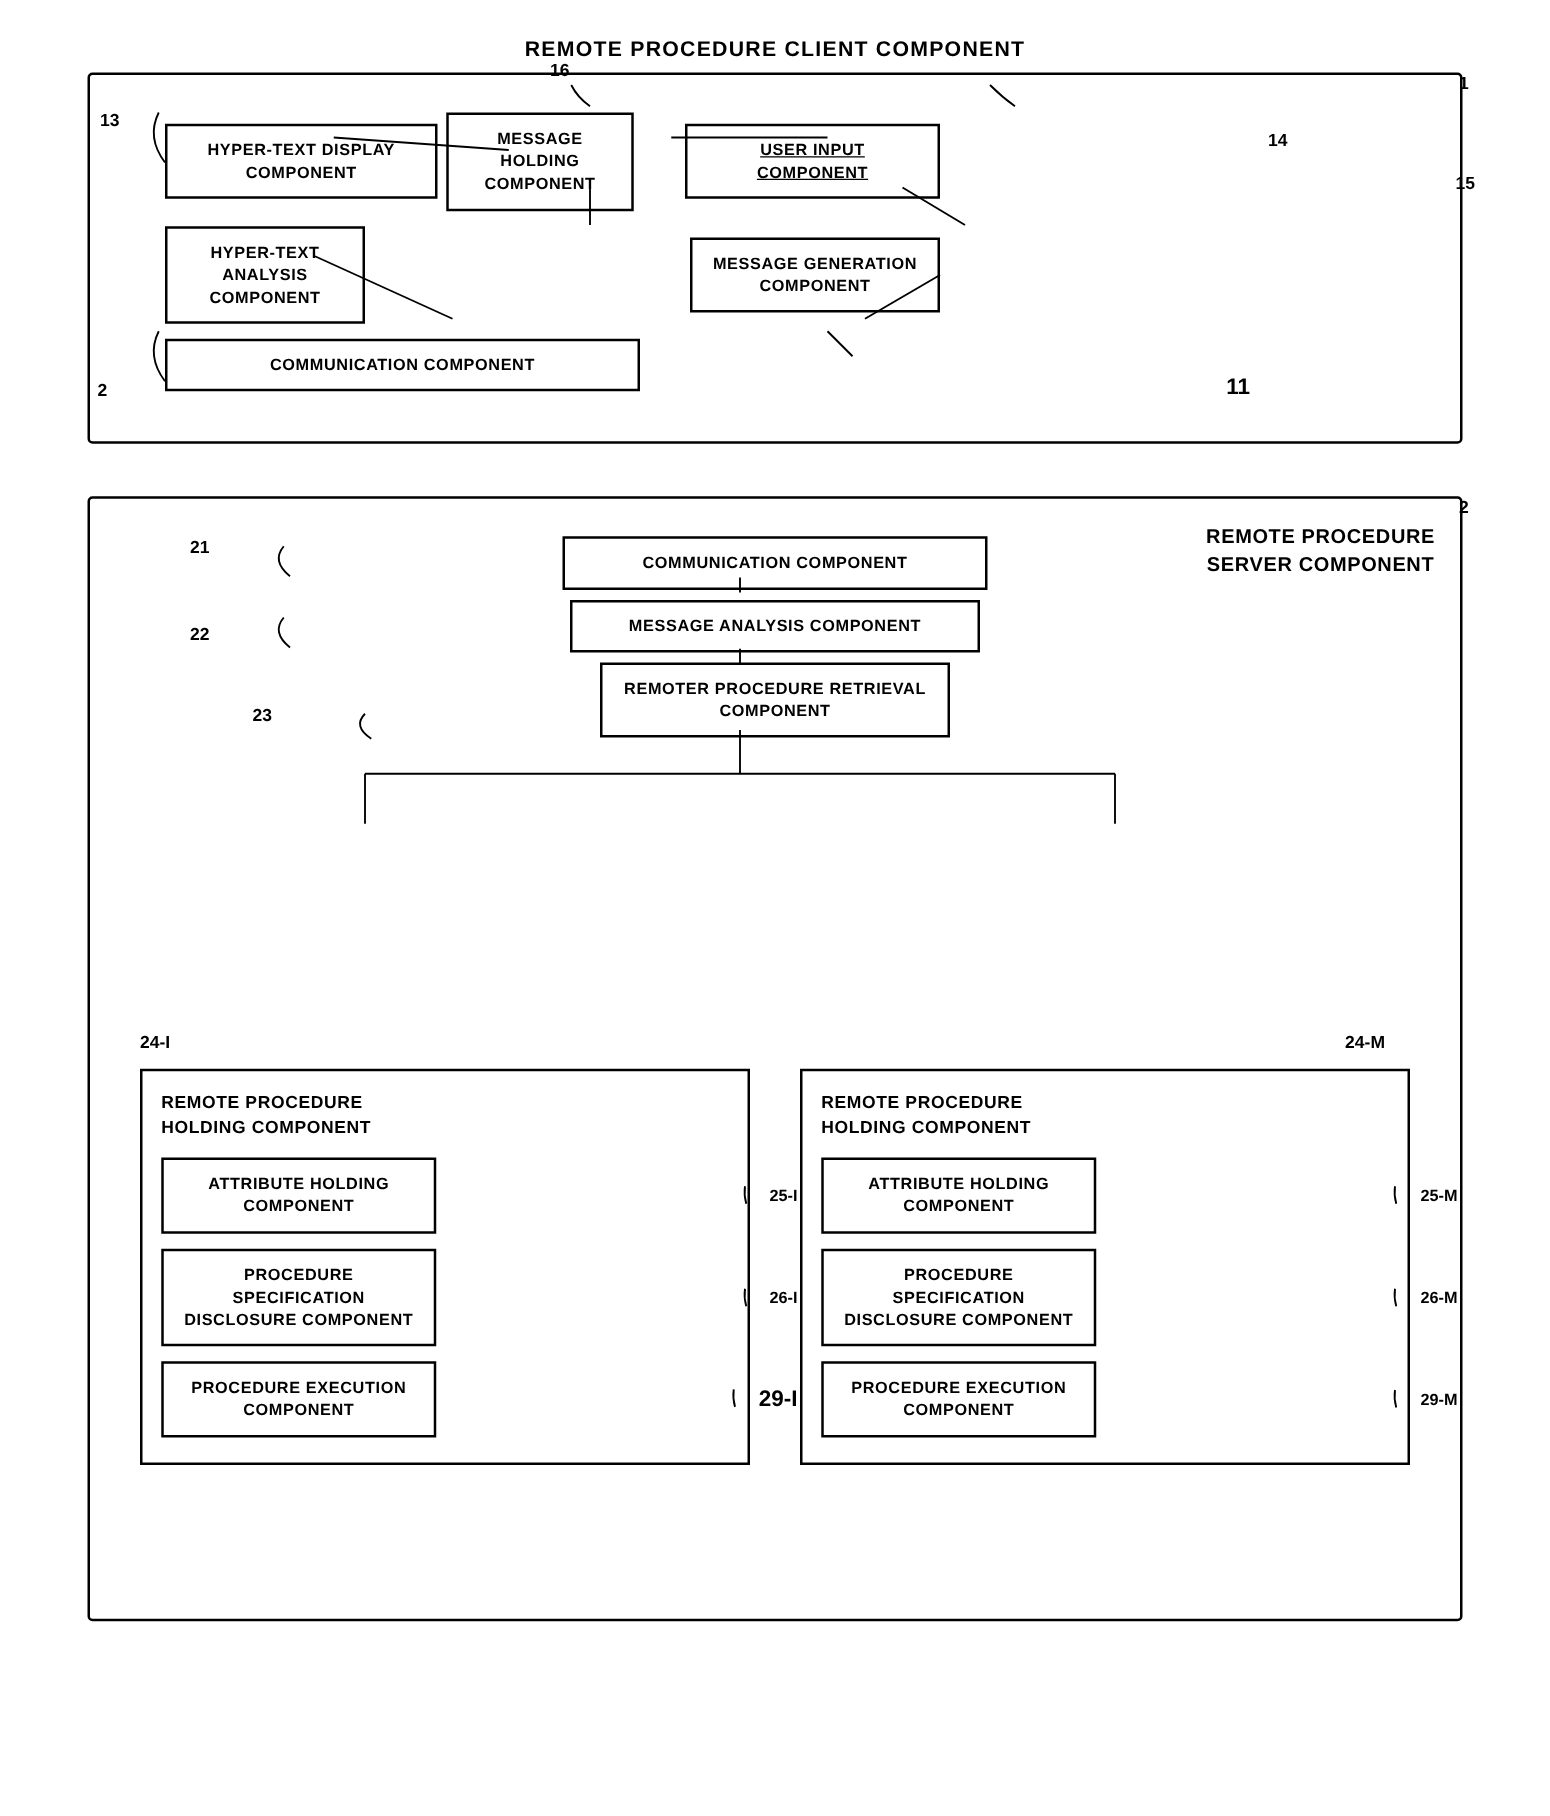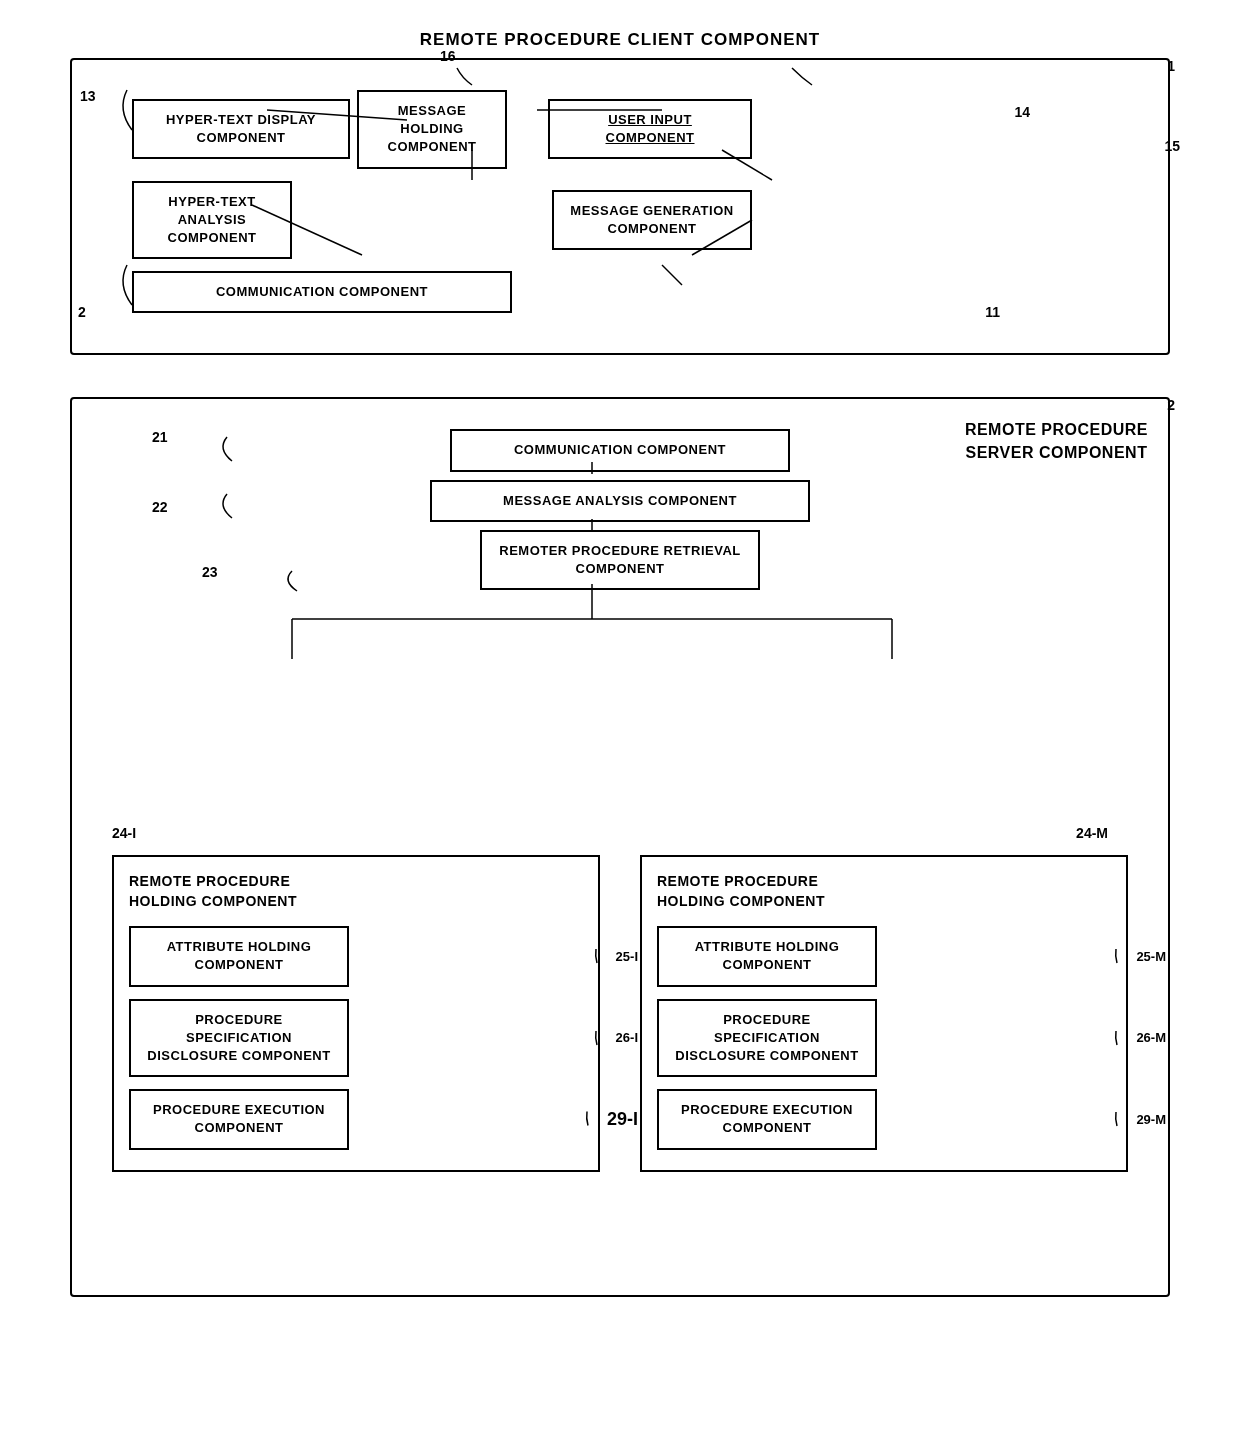--- a/index.html
+++ b/index.html
@@ -109,21 +109,21 @@
       <div style="position:absolute; top:30px; left:10px; font-size:14px; font-weight:bold;">13</div>
 
       <div style="position:absolute; top:-10px; left:370px; font-size:14px; font-weight:bold;">16</div>
 
       <div style="position:absolute; top:10px; right:140px; font-size:14px; font-weight:bold;margin-top:36px;">14</div>
 
       <div style="position:absolute; top:80px; right:-10px; font-size:14px; font-weight:bold;">15</div>
 
       <div style="position:absolute; bottom:35px; left:8px; font-size:14px; font-weight:bold;">2</div>
 
-      <div style="position:absolute; bottom:35px; right:170px; font-size:14px; font-weight:bold;">11</div>
+      <div style="position:absolute; bottom:35px; right:170px; font-size:18px; font-weight:bold;">11</div>
 
       <div style="position:absolute; top:0px; right:-5px; font-size:14px; font-weight:bold;">1</div>
 
       <div class="client-box">
 
         <svg style="position:absolute;top:0;left:0;width:100%;height:100%;pointer-events:none;">
 
           <line x1="195" y1="50" x2="335" y2="60" stroke="#000" stroke-width="1.5"></line>
 
           <line x1="465" y1="50" x2="590" y2="50" stroke="#000" stroke-width="1.5"></line>
@@ -181,21 +181,21 @@
 
       <div style="position:relative; display:flex; flex-direction:column; align-items:center; gap:8px; padding-top:10px;">
 
         <div style="position:absolute; top:10px; left:60px; font-size:14px; font-weight:bold;">21</div>
 
         <div style="position:absolute; top:80px; left:60px; font-size:14px; font-weight:bold;">22</div>
 
         <div style="position:absolute; top:145px; left:110px; font-size:14px; font-weight:bold;">23</div>
 
         <div class="component-box" style="width:340px;">COMMUNICATION COMPONENT</div>
-        <div class="component-box" style="width:380px;">MESSAGE ANALYSIS COMPONENT</div>
+        <div class="component-box" style="width:328px;">MESSAGE ANALYSIS COMPONENT</div>
         <div class="component-box" style="width:280px;">REMOTER PROCEDURE
 RETRIEVAL COMPONENT</div>
 
         <svg style="position:absolute; top:0; left:0; width:100%; height:260px; pointer-events:none;">
 
           <line x1="500" y1="43" x2="500" y2="55" stroke="#000" stroke-width="1.5"></line>
 
           <line x1="500" y1="100" x2="500" y2="112" stroke="#000" stroke-width="1.5"></line>
 
           <line x1="500" y1="165" x2="500" y2="200" stroke="#000" stroke-width="1.5"></line>

